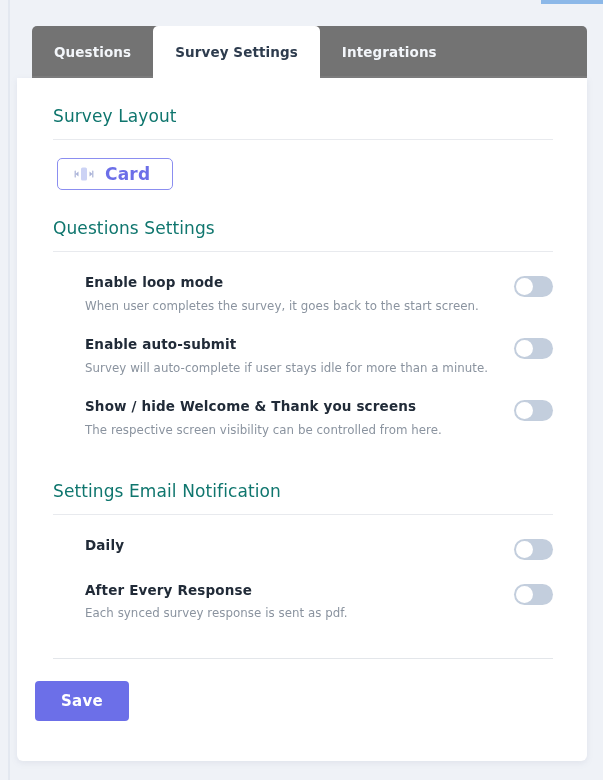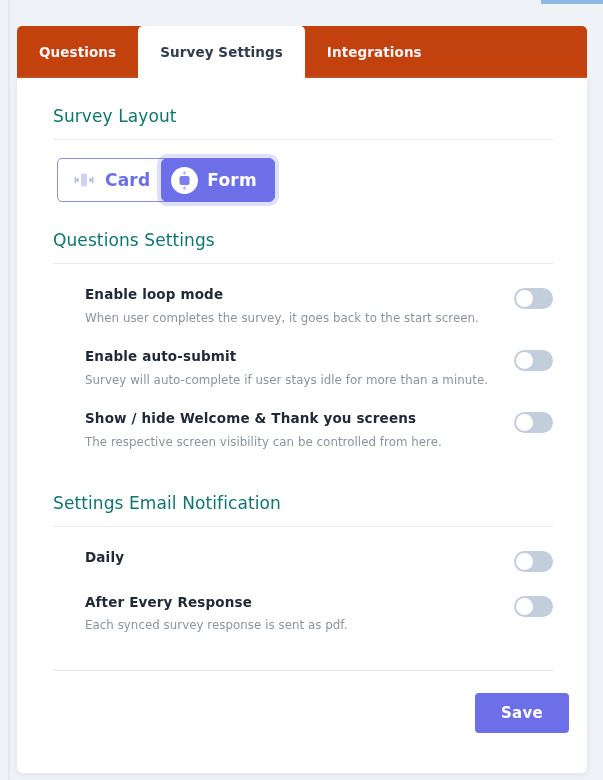--- a/index.html
+++ b/index.html
@@ -40,25 +40,26 @@
     position: absolute;
     left: 17px;
     top: 26px;
     width: 570px;
   }
 
   
   .tabbar {
     position: relative;
     height: 52px;
-    background: #c2410c;
+    background: #737373;
     border-radius: 5px 5px 0 0;
     display: flex;
     align-items: center;
     overflow: hidden;
+    margin-left: 15px;
   }
   .tabbar::after {
     content: "";
     position: absolute;
     left: 0; right: 0; bottom: 0;
     height: 2px;
     background: rgba(255,255,255,0.07);
   }
 
   .tab {
@@ -108,21 +109,21 @@
   }
 
   
   .layout-row {
     padding: 18px 0 0 22px;
   }
   .seg {
     display: inline-flex;
     align-items: stretch;
     position: relative;
-    height: 44px;
+    height: 32px;
   }
   .seg-btn {
     display: flex;
     align-items: center;
     gap: 9px;
     font-size: 17px;
     font-weight: bold;
     cursor: pointer;
     padding: 0 16px;
     letter-spacing: 0.2px;
@@ -208,21 +209,21 @@
   }
 
   
   .save-divider {
     height: 1px;
     background: #e3e6ea;
     margin: 36px 16px 0 18px;
   }
   .save-wrap {
     display: flex;
-    justify-content: flex-end;
+    justify-content: flex-start;
     padding-top: 22px;
   }
   .save-btn {
     background: #6c6fe8;
     color: #ffffff;
     font-size: 15px;
     font-weight: bold;
     border: none;
     border-radius: 4px;
     padding: 11px 26px;
@@ -261,32 +262,20 @@
               <rect x="9" y="1.5" width="6" height="13" rx="1.6" fill="#ccd3f5"></rect>
               <path d="M6.5 5.5 L3.5 8 L6.5 10.5 Z" fill="#aab3d8"></path>
               <path d="M17.5 5.5 L20.5 8 L17.5 10.5 Z" fill="#aab3d8"></path>
               <rect x="2.6" y="4.6" width="1.2" height="6.8" rx="0.5" fill="#aab3d8"></rect>
               <rect x="20.2" y="4.6" width="1.2" height="6.8" rx="0.5" fill="#aab3d8"></rect>
             </svg>
           </span>
           <span>Card</span>
         </div>
 
-        <div class="seg-btn form-opt">
-          <span class="icon-form-circle">
-            <svg width="19" height="21" viewBox="0 0 19 21">
-              <rect x="4.5" y="6" width="10" height="9" rx="2" fill="#7b7ef0"></rect>
-              <path d="M9.5 0.8 L12 3.6 L7 3.6 Z" fill="#b9bdf5"></path>
-              <path d="M9.5 20.2 L12 17.4 L7 17.4 Z" fill="#b9bdf5"></path>
-              <rect x="8.9" y="2.6" width="1.2" height="2.4" rx="0.5" fill="#b9bdf5"></rect>
-              <rect x="8.9" y="16" width="1.2" height="2.4" rx="0.5" fill="#b9bdf5"></rect>
-            </svg>
-          </span>
-          <span>Form</span>
-        </div>
 
       </div>
     </div>
 
     <div class="section-title">Questions Settings</div>
     <div class="divider"></div>
 
     <div class="setting">
       <div class="setting-text">
         <div class="setting-label">Enable loop mode</div>

